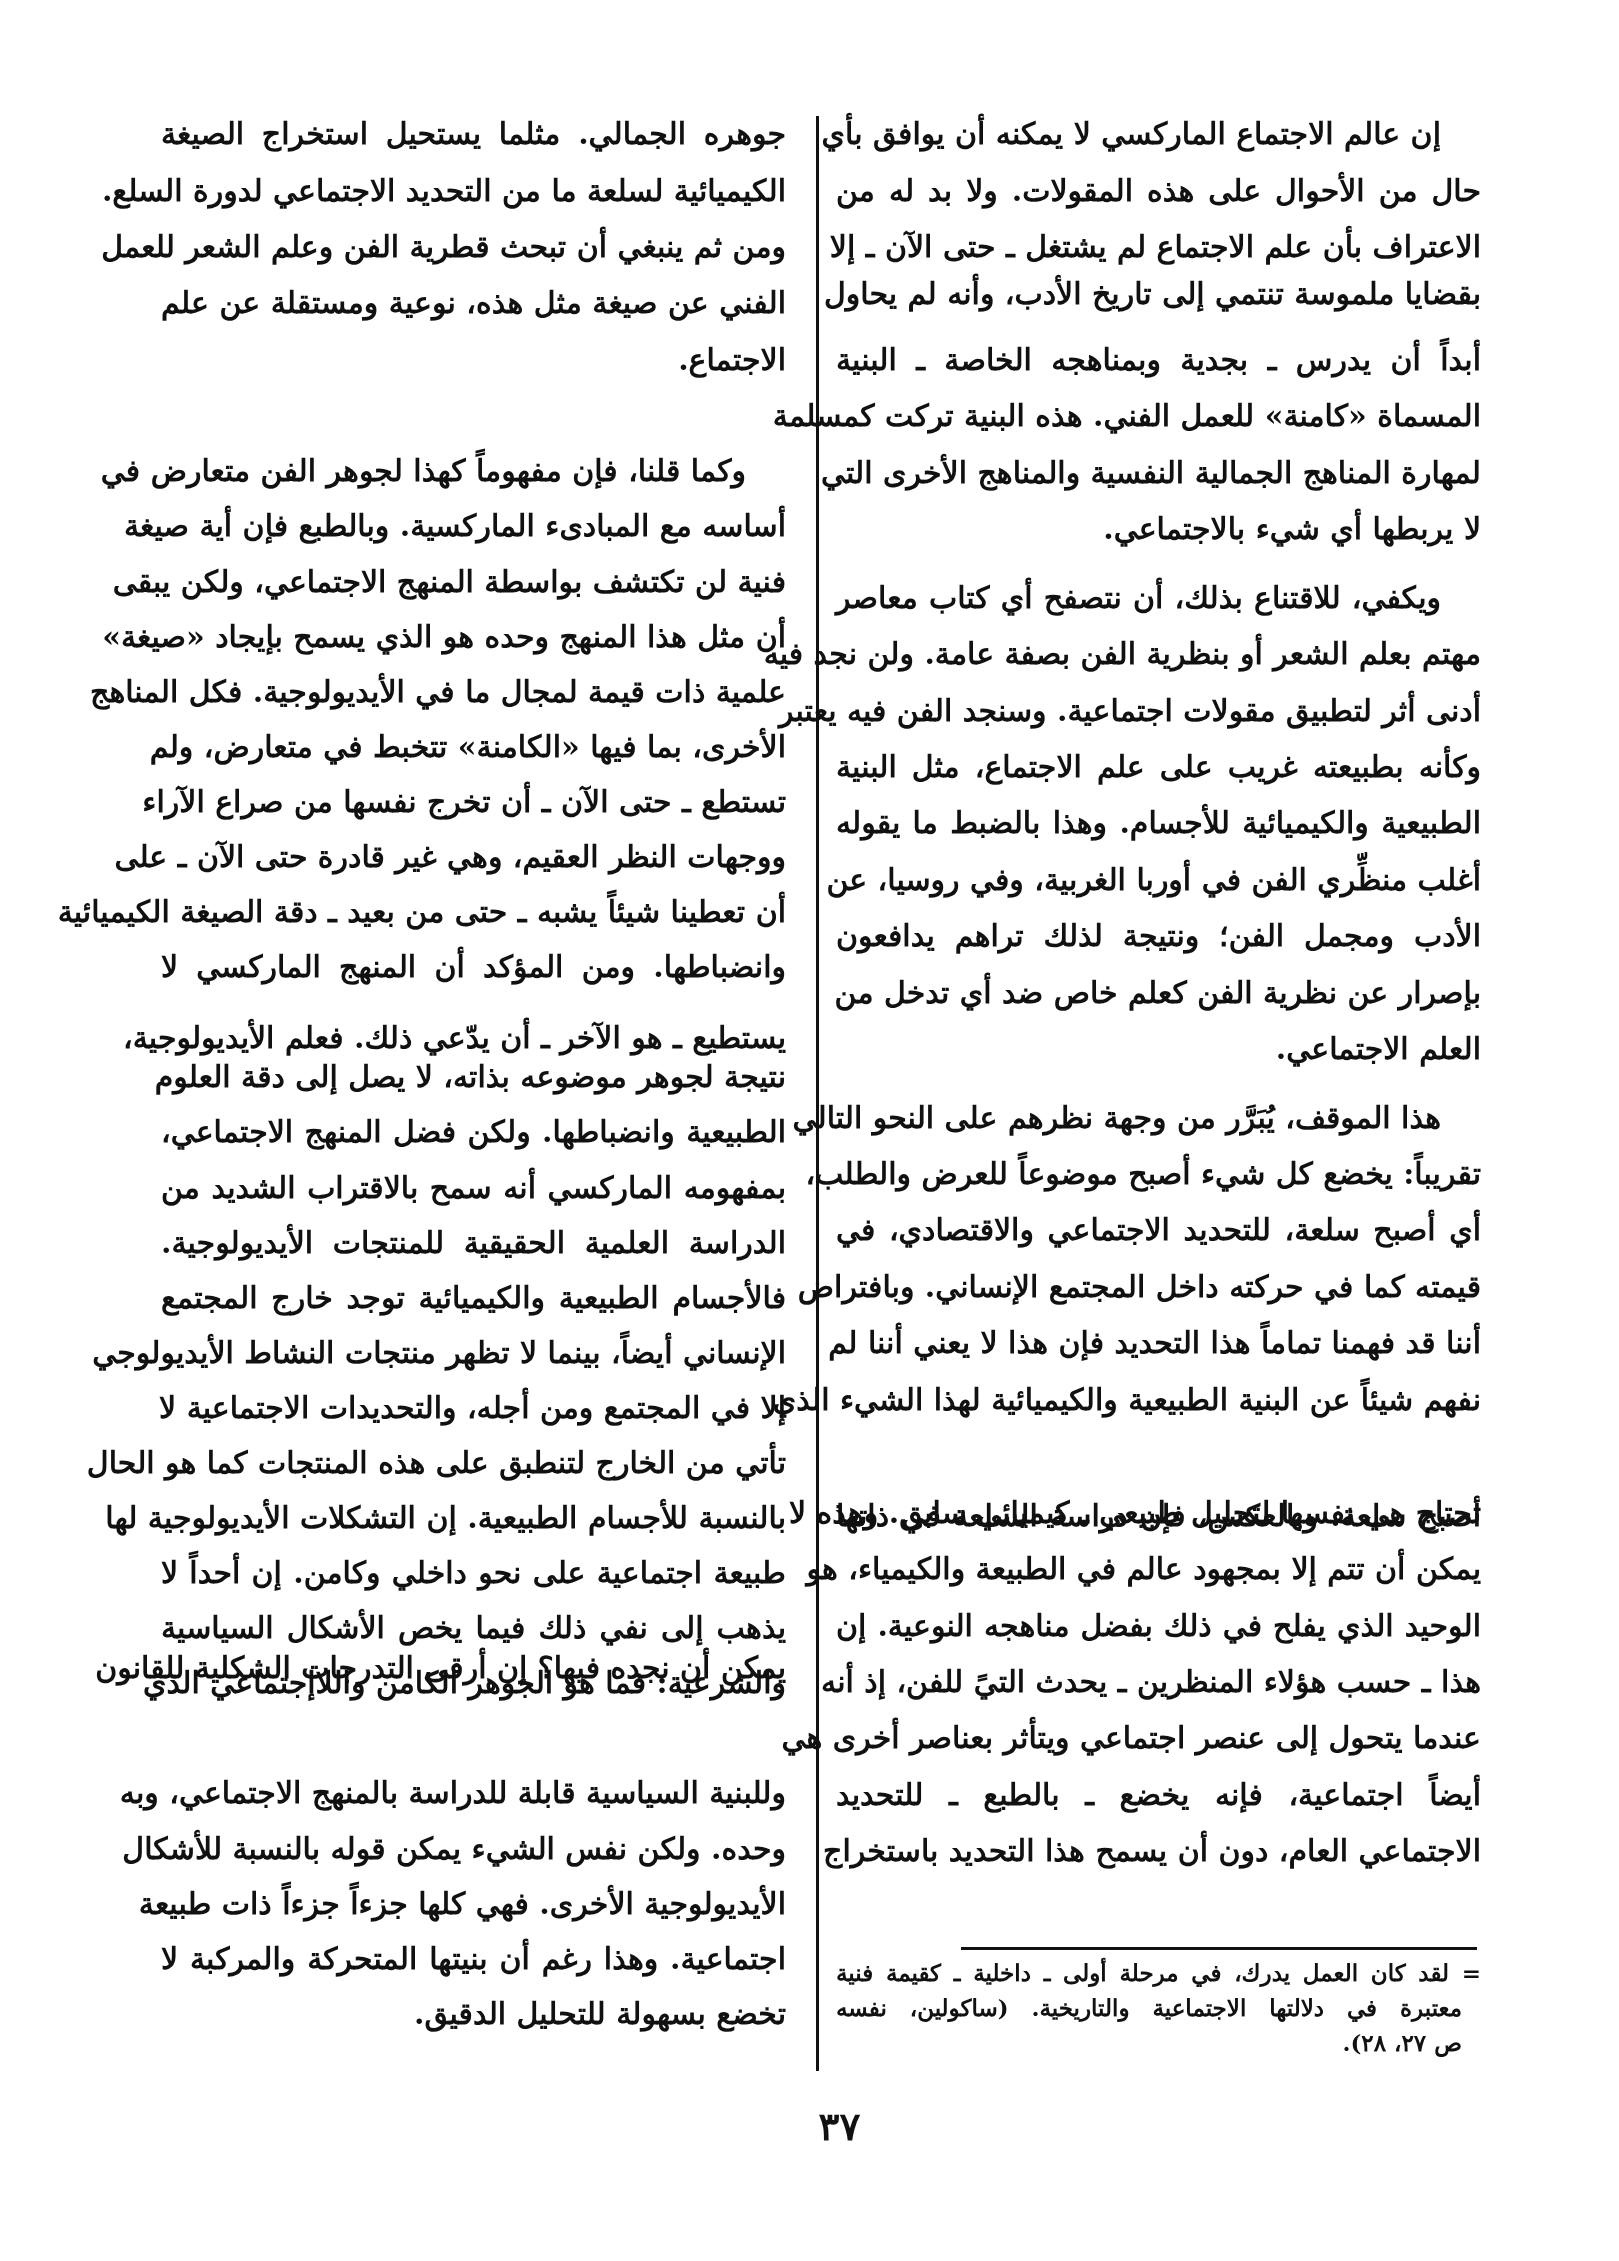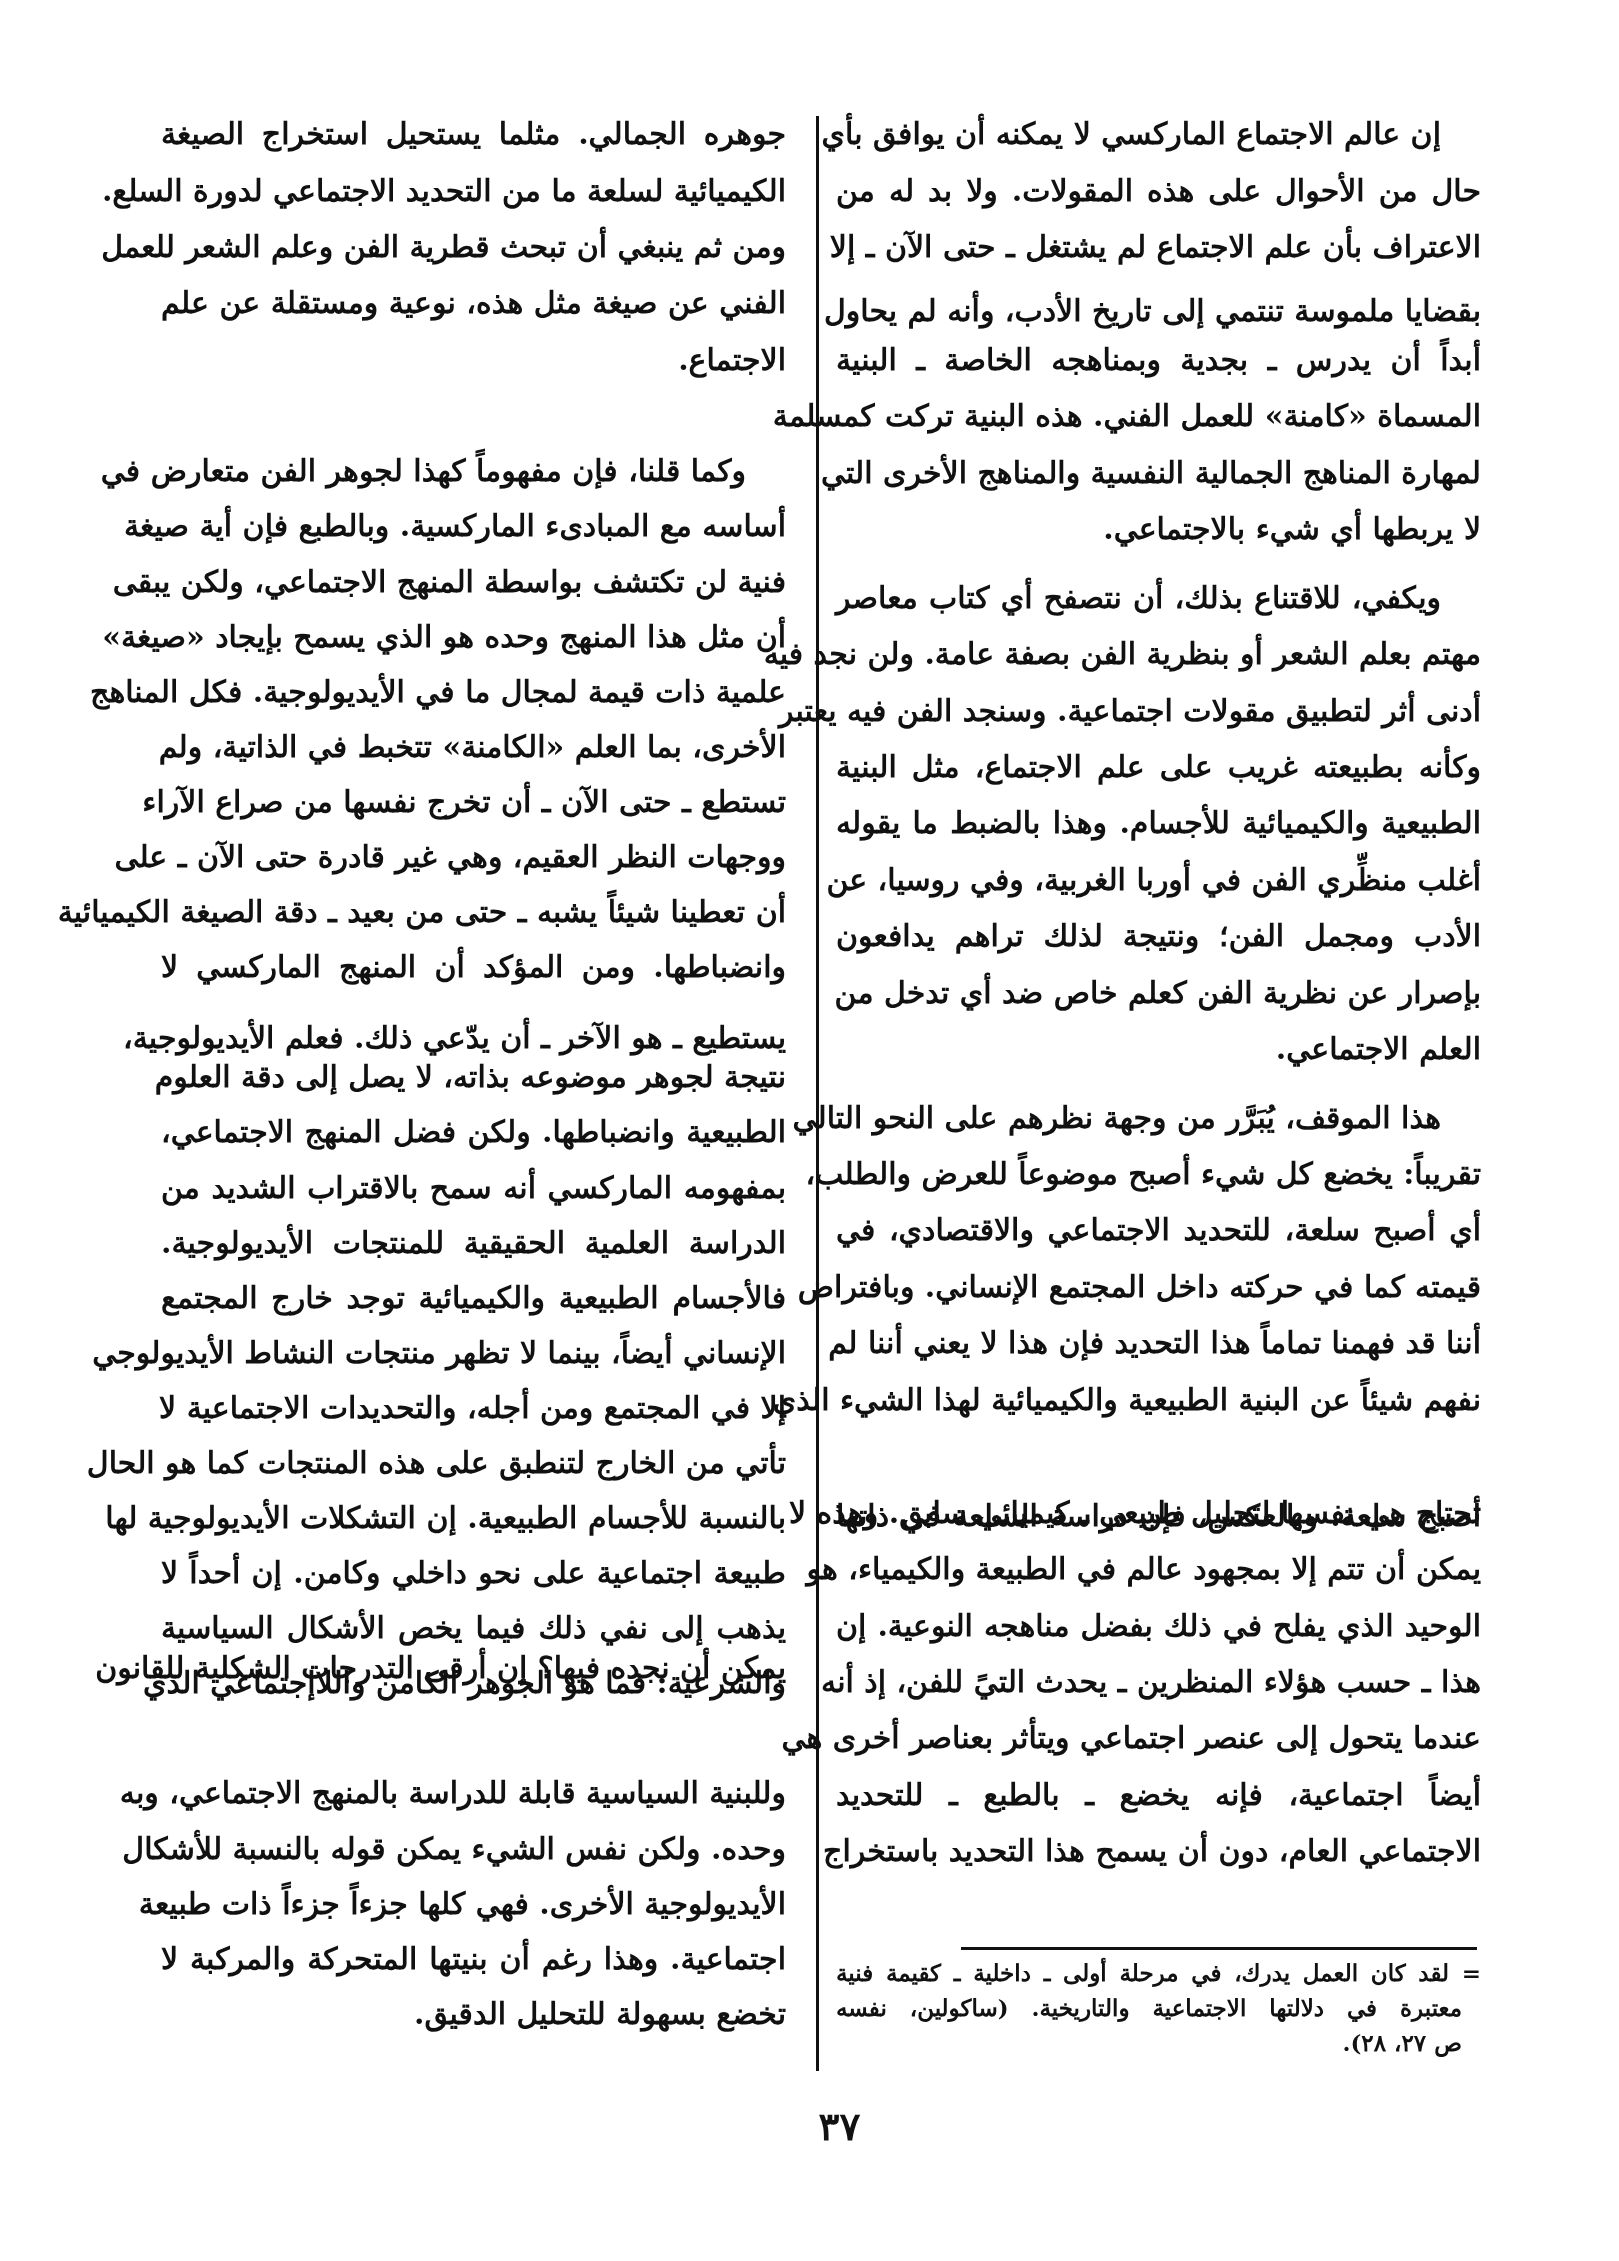--- a/index.html
+++ b/index.html
@@ -20,21 +20,21 @@
             font-size: 39px; font-weight: bold; direction: rtl; }
 </style>
 </head>
 <body>
 
 <div class="col col-right" style="top:0;height:2083px;">
   <div>
     <div class="line indent" style="top:106px">إن عالم الاجتماع الماركسي لا يمكنه أن يوافق بأي</div>
     <div class="line" style="top:163px">حال من الأحوال على هذه المقولات. ولا بد له من</div>
     <div class="line" style="top:219px">الاعتراف بأن علم الاجتماع لم يشتغل ـ حتى الآن ـ إلا</div>
-    <div class="line" style="top:283px">بقضايا ملموسة تنتمي إلى تاريخ الأدب، وأنه لم يحاول</div>
+    <div class="line" style="top:266px">بقضايا ملموسة تنتمي إلى تاريخ الأدب، وأنه لم يحاول</div>
     <div class="line" style="top:332px">أبداً أن يدرس ـ بجدية وبمناهجه الخاصة ـ البنية</div>
     <div class="line" style="top:388px">المسماة «كامنة» للعمل الفني. هذه البنية تركت كمسلمة</div>
     <div class="line" style="top:445px">لمهارة المناهج الجمالية النفسية والمناهج الأخرى التي</div>
     <div class="line last" style="top:501px">لا يربطها أي شيء بالاجتماعي.</div>
   </div>
   <div>
     <div class="line indent" style="top:570px">ويكفي، للاقتناع بذلك، أن نتصفح أي كتاب معاصر</div>
     <div class="line" style="top:626px">مهتم بعلم الشعر أو بنظرية الفن بصفة عامة. ولن نجد فيه</div>
     <div class="line" style="top:683px">أدنى أثر لتطبيق مقولات اجتماعية. وسنجد الفن فيه يعتبر</div>
     <div class="line" style="top:739px">وكأنه بطبيعته غريب على علم الاجتماع، مثل البنية</div>
@@ -77,21 +77,21 @@
     <div class="line" style="top:219px">ومن ثم ينبغي أن تبحث قطرية الفن وعلم الشعر للعمل</div>
     <div class="line" style="top:275px">الفني عن صيغة مثل هذه، نوعية ومستقلة عن علم</div>
     <div class="line last" style="top:332px">الاجتماع.</div>
   </div>
   <div>
     <div class="line indent" style="top:443px">وكما قلنا، فإن مفهوماً كهذا لجوهر الفن متعارض في</div>
     <div class="line" style="top:498px">أساسه مع المبادىء الماركسية. وبالطبع فإن أية صيغة</div>
     <div class="line" style="top:554px">فنية لن تكتشف بواسطة المنهج الاجتماعي، ولكن يبقى</div>
     <div class="line" style="top:609px">أن مثل هذا المنهج وحده هو الذي يسمح بإيجاد «صيغة»</div>
     <div class="line" style="top:664px">علمية ذات قيمة لمجال ما في الأيديولوجية. فكل المناهج</div>
-    <div class="line" style="top:719px">الأخرى، بما العلم «الكامنة» تتخبط في الذاتية، ولم</div>
+    <div class="line" style="top:719px">الأخرى، بما فيها «الكامنة» تتخبط في متعارض، ولم</div>
     <div class="line" style="top:774px">تستطع ـ حتى الآن ـ أن تخرج نفسها من صراع الآراء</div>
     <div class="line" style="top:829px">ووجهات النظر العقيم، وهي غير قادرة حتى الآن ـ على</div>
     <div class="line" style="top:884px">أن تعطينا شيئاً يشبه ـ حتى من بعيد ـ دقة الصيغة الكيميائية</div>
     <div class="line" style="top:939px">وانضباطها. ومن المؤكد أن المنهج الماركسي لا</div>
     <div class="line" style="top:1010px">يستطيع ـ هو الآخر ـ أن يدّعي ذلك. فعلم الأيديولوجية،</div>
     <div class="line" style="top:1049px">نتيجة لجوهر موضوعه بذاته، لا يصل إلى دقة العلوم</div>
     <div class="line" style="top:1104px">الطبيعية وانضباطها. ولكن فضل المنهج الاجتماعي،</div>
     <div class="line" style="top:1160px">بمفهومه الماركسي أنه سمح بالاقتراب الشديد من</div>
     <div class="line" style="top:1215px">الدراسة العلمية الحقيقية للمنتجات الأيديولوجية.</div>
     <div class="line" style="top:1270px">فالأجسام الطبيعية والكيميائية توجد خارج المجتمع</div>

